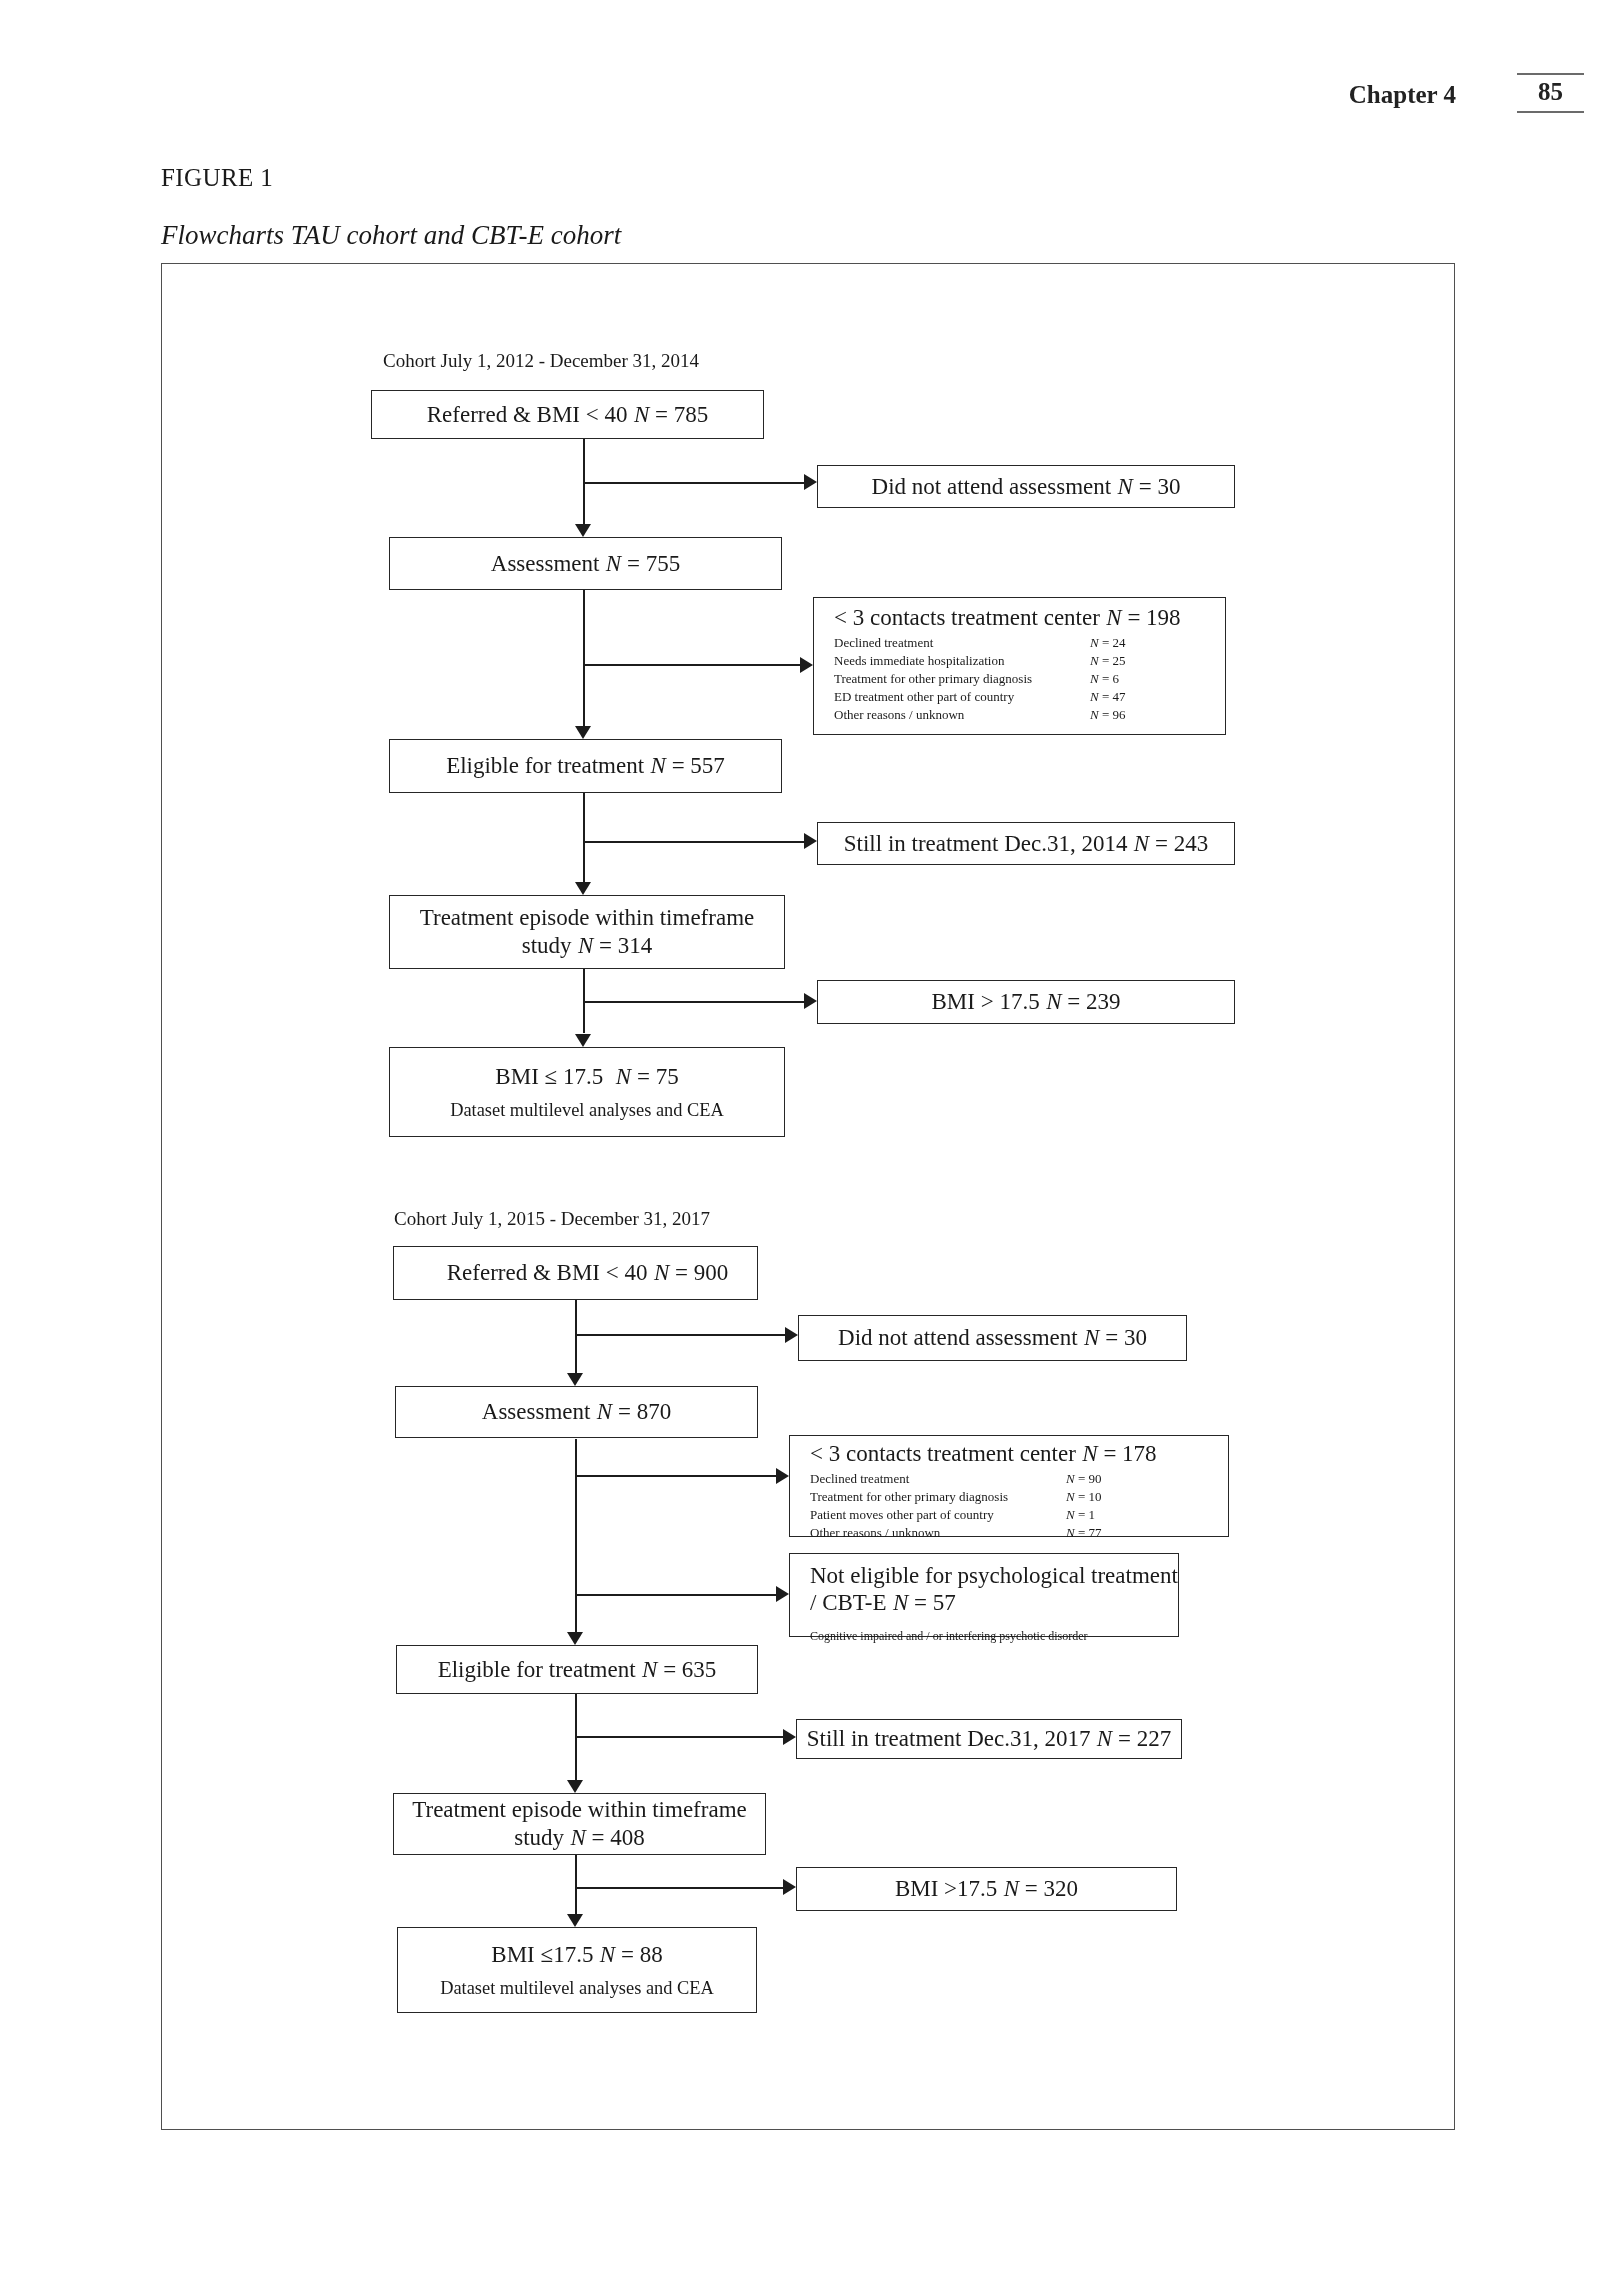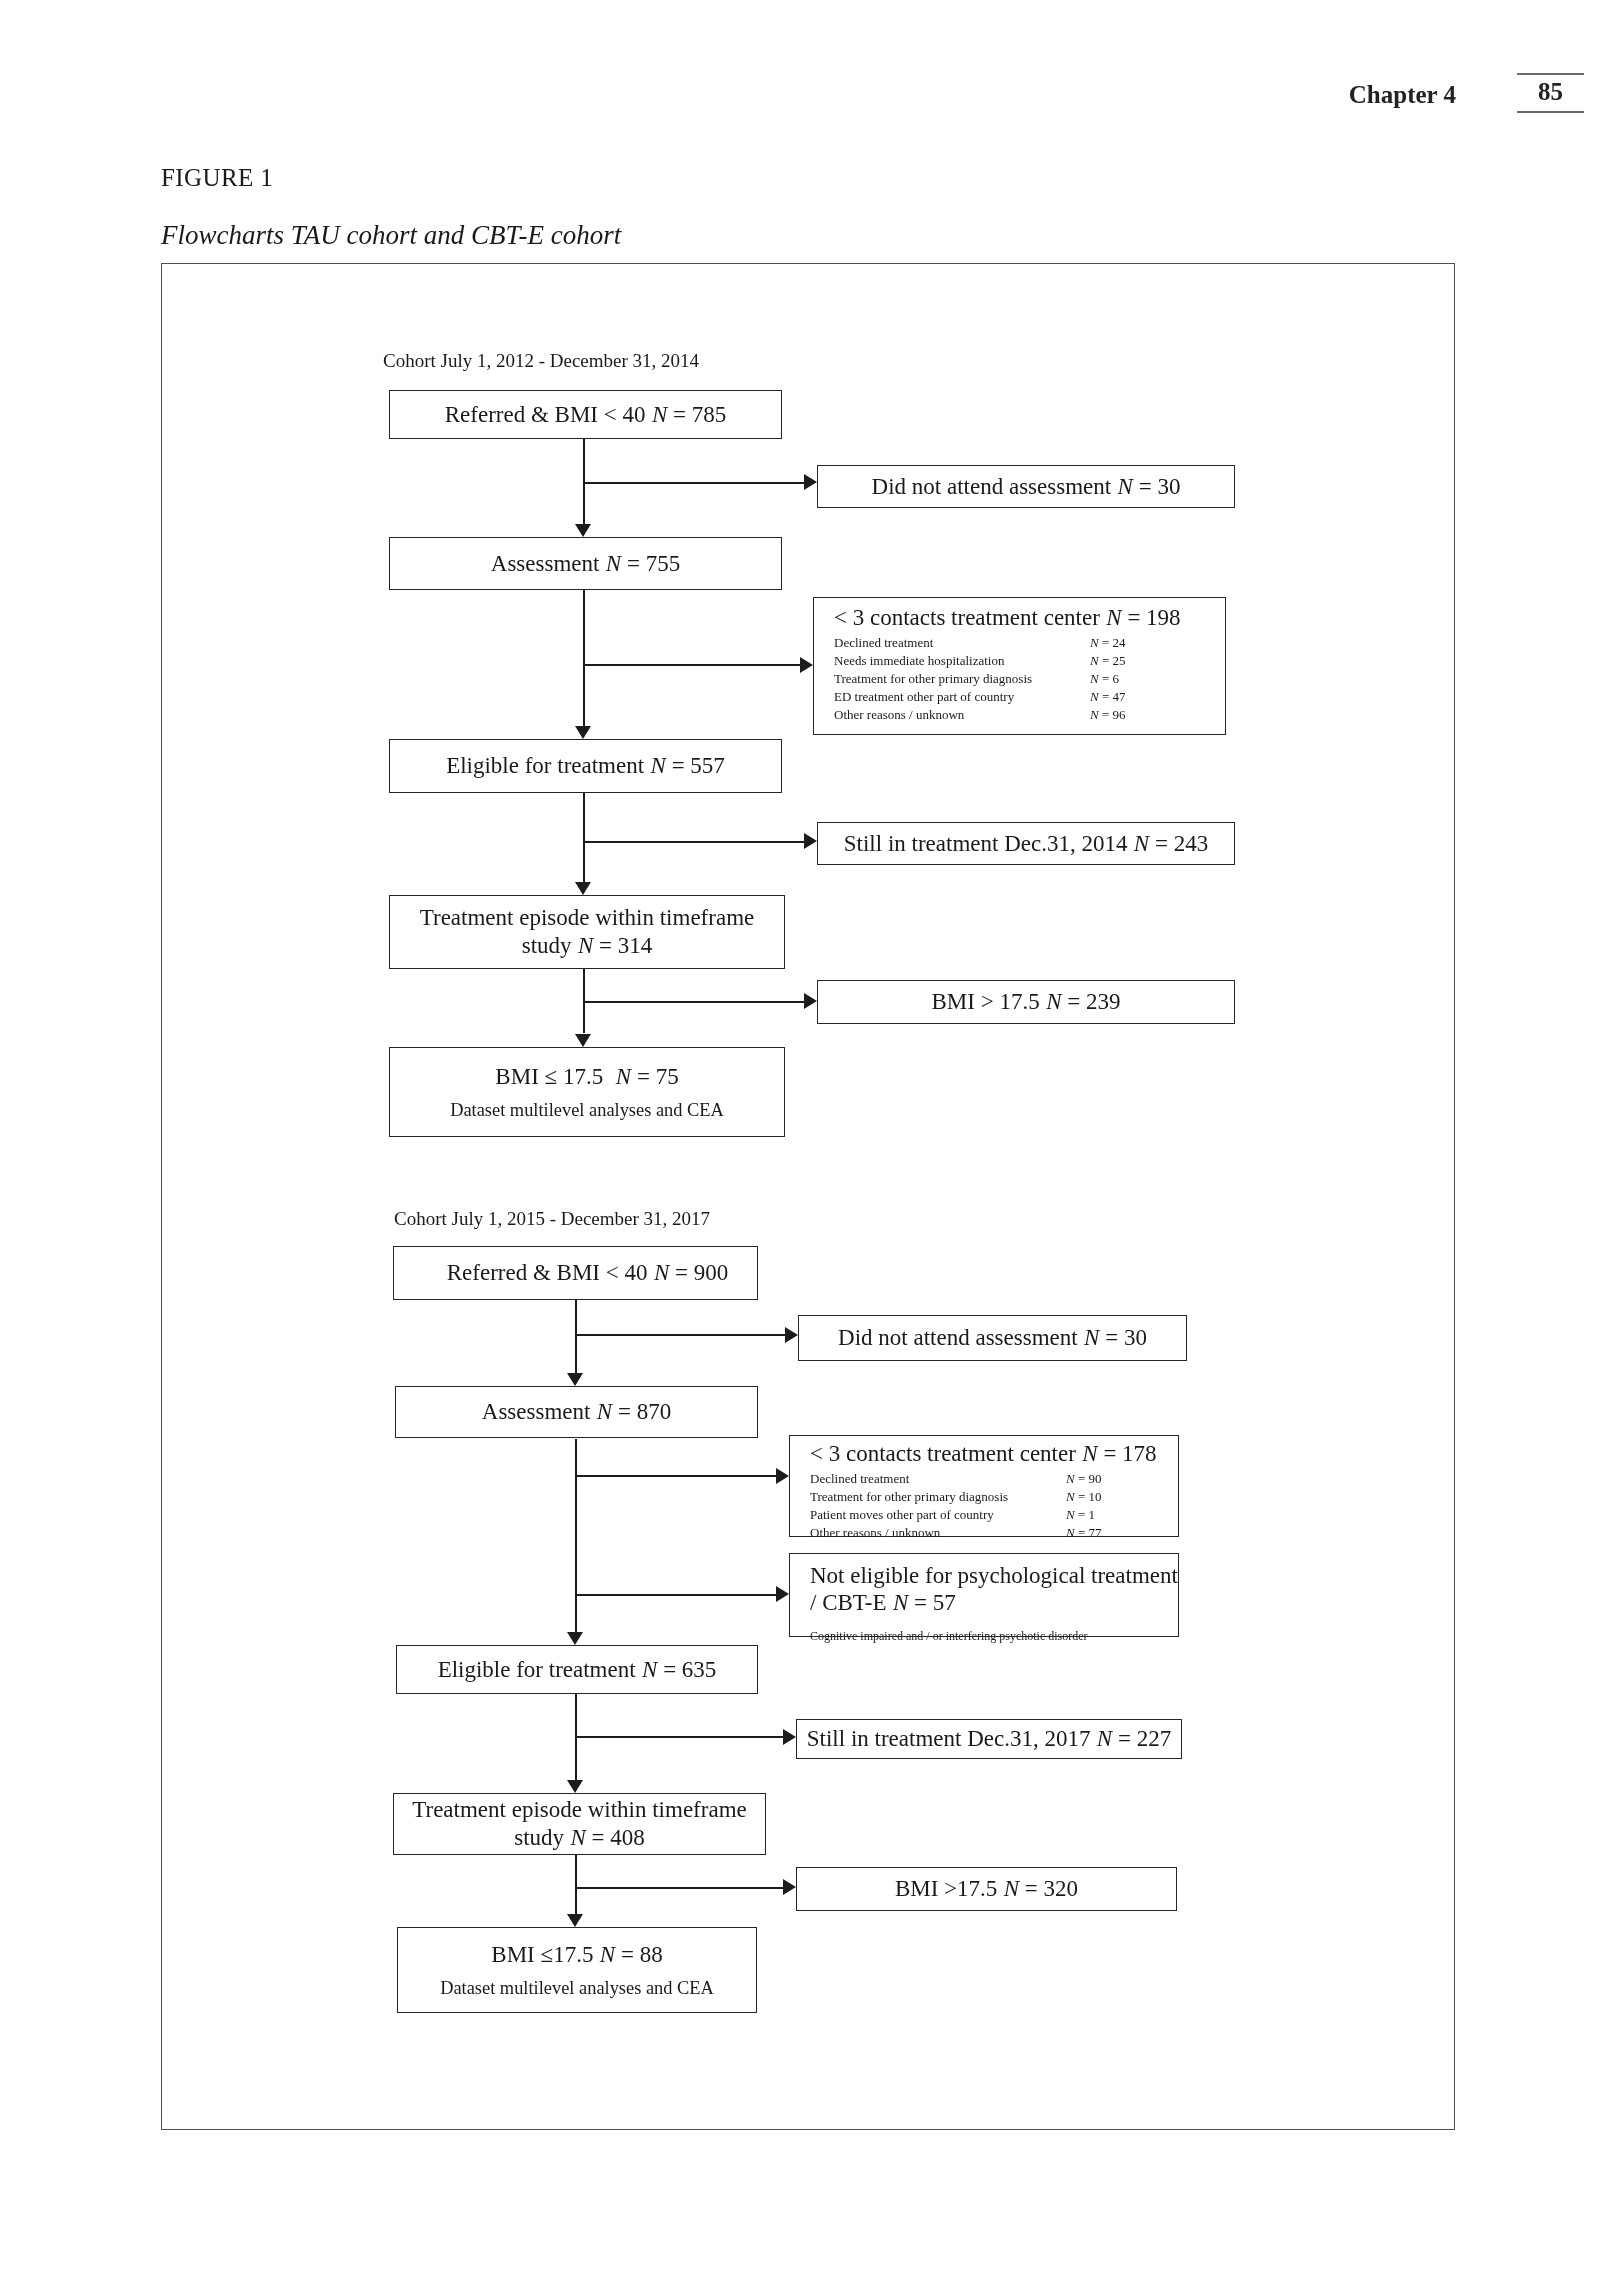--- a/index.html
+++ b/index.html
@@ -49,21 +49,21 @@
   <div class="abs chapter" style="top:81px;right:162px;">Chapter 4</div>
   <div class="abs pagenum" style="top:73px;left:1517px;">85</div>
 
   <div class="abs figlabel" style="left:161px;top:164px;">FIGURE 1</div>
   <div class="abs figtitle" style="left:161px;top:220px;">Flowcharts TAU cohort and CBT-E cohort</div>
 
   <div class="abs frame" style="left:161px;top:263px;width:1292px;height:1865px;"></div>
 
   <div class="cohort-heading" style="left:383px;top:350px;">Cohort July 1, 2012 - December 31, 2014</div>
 
-  <div class="box" style="left:389px;top:390px;width:393px;height:49px;">
+  <div class="box" style="left:371px;top:390px;width:393px;height:49px;">
     <div class="line"><span>Referred &amp; BMI &lt; 40</span><span class="nv gap">N = 785</span></div>
   </div>
 
   <div class="vline" style="left:583px;top:439px;height:86px;"></div>
   <div class="ah-down" style="left:575px;top:524px;"></div>
   <div class="hline" style="left:583px;top:482px;width:222px;"></div>
   <div class="ah-right" style="left:804px;top:474px;"></div>
 
   <div class="box" style="left:817px;top:465px;width:418px;height:43px;">
     <div class="line"><span>Did not attend assessment</span><span class="nv gap">N = 30</span></div>
@@ -153,21 +153,21 @@
     <div class="line"><span>Assessment</span><span class="nv gap">N = 870</span></div>
   </div>
 
   <div class="vline" style="left:575px;top:1439px;height:194px;"></div>
   <div class="ah-down" style="left:567px;top:1632px;"></div>
   <div class="hline" style="left:575px;top:1475px;width:201px;"></div>
   <div class="ah-right" style="left:776px;top:1468px;"></div>
   <div class="hline" style="left:575px;top:1594px;width:201px;"></div>
   <div class="ah-right" style="left:776px;top:1586px;"></div>
 
-  <div class="box detail" style="left:789px;top:1435px;width:390px;height:102px;padding-top:3.8px;">
+  <div class="box detail" style="left:789px;top:1435px;width:440px;height:102px;padding-top:3.8px;">
     <div class="dtitle"><span>&lt; 3 contacts treatment center</span><span class="nv gap">N = 178</span></div>
     <div class="drow">
         <span class="rlabel">Declined treatment</span>
         <span class="nv rn">N = 90</span>
       </div>
     <div class="drow">
         <span class="rlabel">Treatment for other primary diagnosis</span>
         <span class="nv rn">N = 10</span>
       </div>
     <div class="drow">

